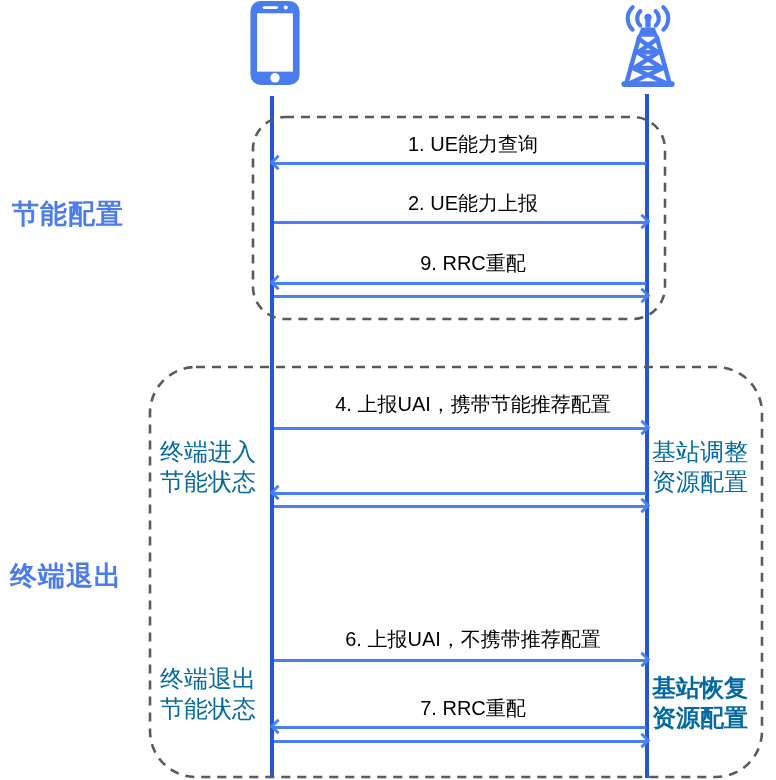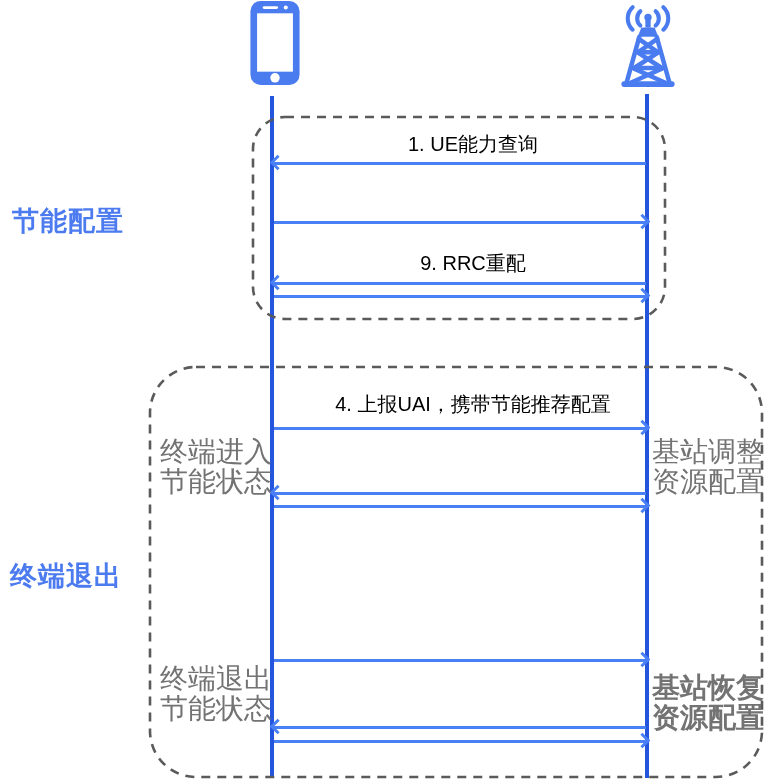--- a/index.html
+++ b/index.html
@@ -26,21 +26,21 @@
   
   .groupbox{position:absolute;}
   
   .group-label{
     position:absolute;
     font-size:27px;font-weight:bold;
     color:var(--label-blue);
     letter-spacing:1px;
     white-space:nowrap;
   }
-  .group-label.config{left:12px;top:203px;}
+  .group-label.config{left:12px;top:196px;}
   .group-label.response{left:10px;top:558px;}
   
   .msg-label{
     position:absolute;left:274px;width:372px;
     text-align:center;
     font-size:20px;font-weight:500;color:var(--text);
     white-space:nowrap;
     margin-left:13px;
   }
   
@@ -57,21 +57,21 @@
   }
   .chev-r{
     right:-2px;top:-8px;
     border-right:3px solid var(--arrow-blue);
     border-top:3px solid var(--arrow-blue);
     transform:rotate(45deg);
   }
   
   .note{
     position:absolute;
-    font-size:28px;line-height:30px;color:#737373;
+    font-size:24px;line-height:30px;color:#0369a1;
     white-space:pre-line;
   }
   .note.n-enter{left:160px;top:437px;}
   .note.n-adjust{left:652px;top:437px;text-align:center;}
   .note.n-exit{left:160px;top:664px;text-align:center;}
   .note.n-restore{left:652px;top:673px;font-weight:bold;}
   
   .actor{position:absolute;}
   .actor.ue{left:249px;top:0px;}
   .actor.bs{left:614px;top:1px;}
@@ -129,20 +129,21 @@
   </svg>
 
   <div class="group-label config">节能配置</div>
   <div class="group-label response">终端退出</div>
 
   <div class="msg-label" style="top:131px">1. UE能力查询</div>
   <div class="h-arrow" style="top:162px">
     <span class="chev chev-l"></span>
   </div>
 
+  <div class="msg-label" style="top:190px">2. UE能力上报</div>
   <div class="h-arrow" style="top:221px">
     <span class="chev chev-r"></span>
   </div>
 
   <div class="msg-label" style="top:250px">9. RRC重配</div>
   <div class="h-arrow" style="top:282px">
     <span class="chev chev-l"></span>
   </div>
   <div class="h-arrow" style="top:295px">
     <span class="chev chev-r"></span>
@@ -153,24 +154,26 @@
     <span class="chev chev-r"></span>
   </div>
 
   <div class="h-arrow" style="top:492px">
     <span class="chev chev-l"></span>
   </div>
   <div class="h-arrow" style="top:505px">
     <span class="chev chev-r"></span>
   </div>
 
+  <div class="msg-label" style="top:626px">6. 上报UAI，不携带推荐配置</div>
   <div class="h-arrow" style="top:659px">
     <span class="chev chev-r"></span>
   </div>
 
+  <div class="msg-label" style="top:695px">7. RRC重配</div>
   <div class="h-arrow" style="top:726px">
     <span class="chev chev-l"></span>
   </div>
   <div class="h-arrow" style="top:740px">
     <span class="chev chev-r"></span>
   </div>
 
   <div class="note n-enter">终端进入
 节能状态</div>
   <div class="note n-adjust">基站调整

